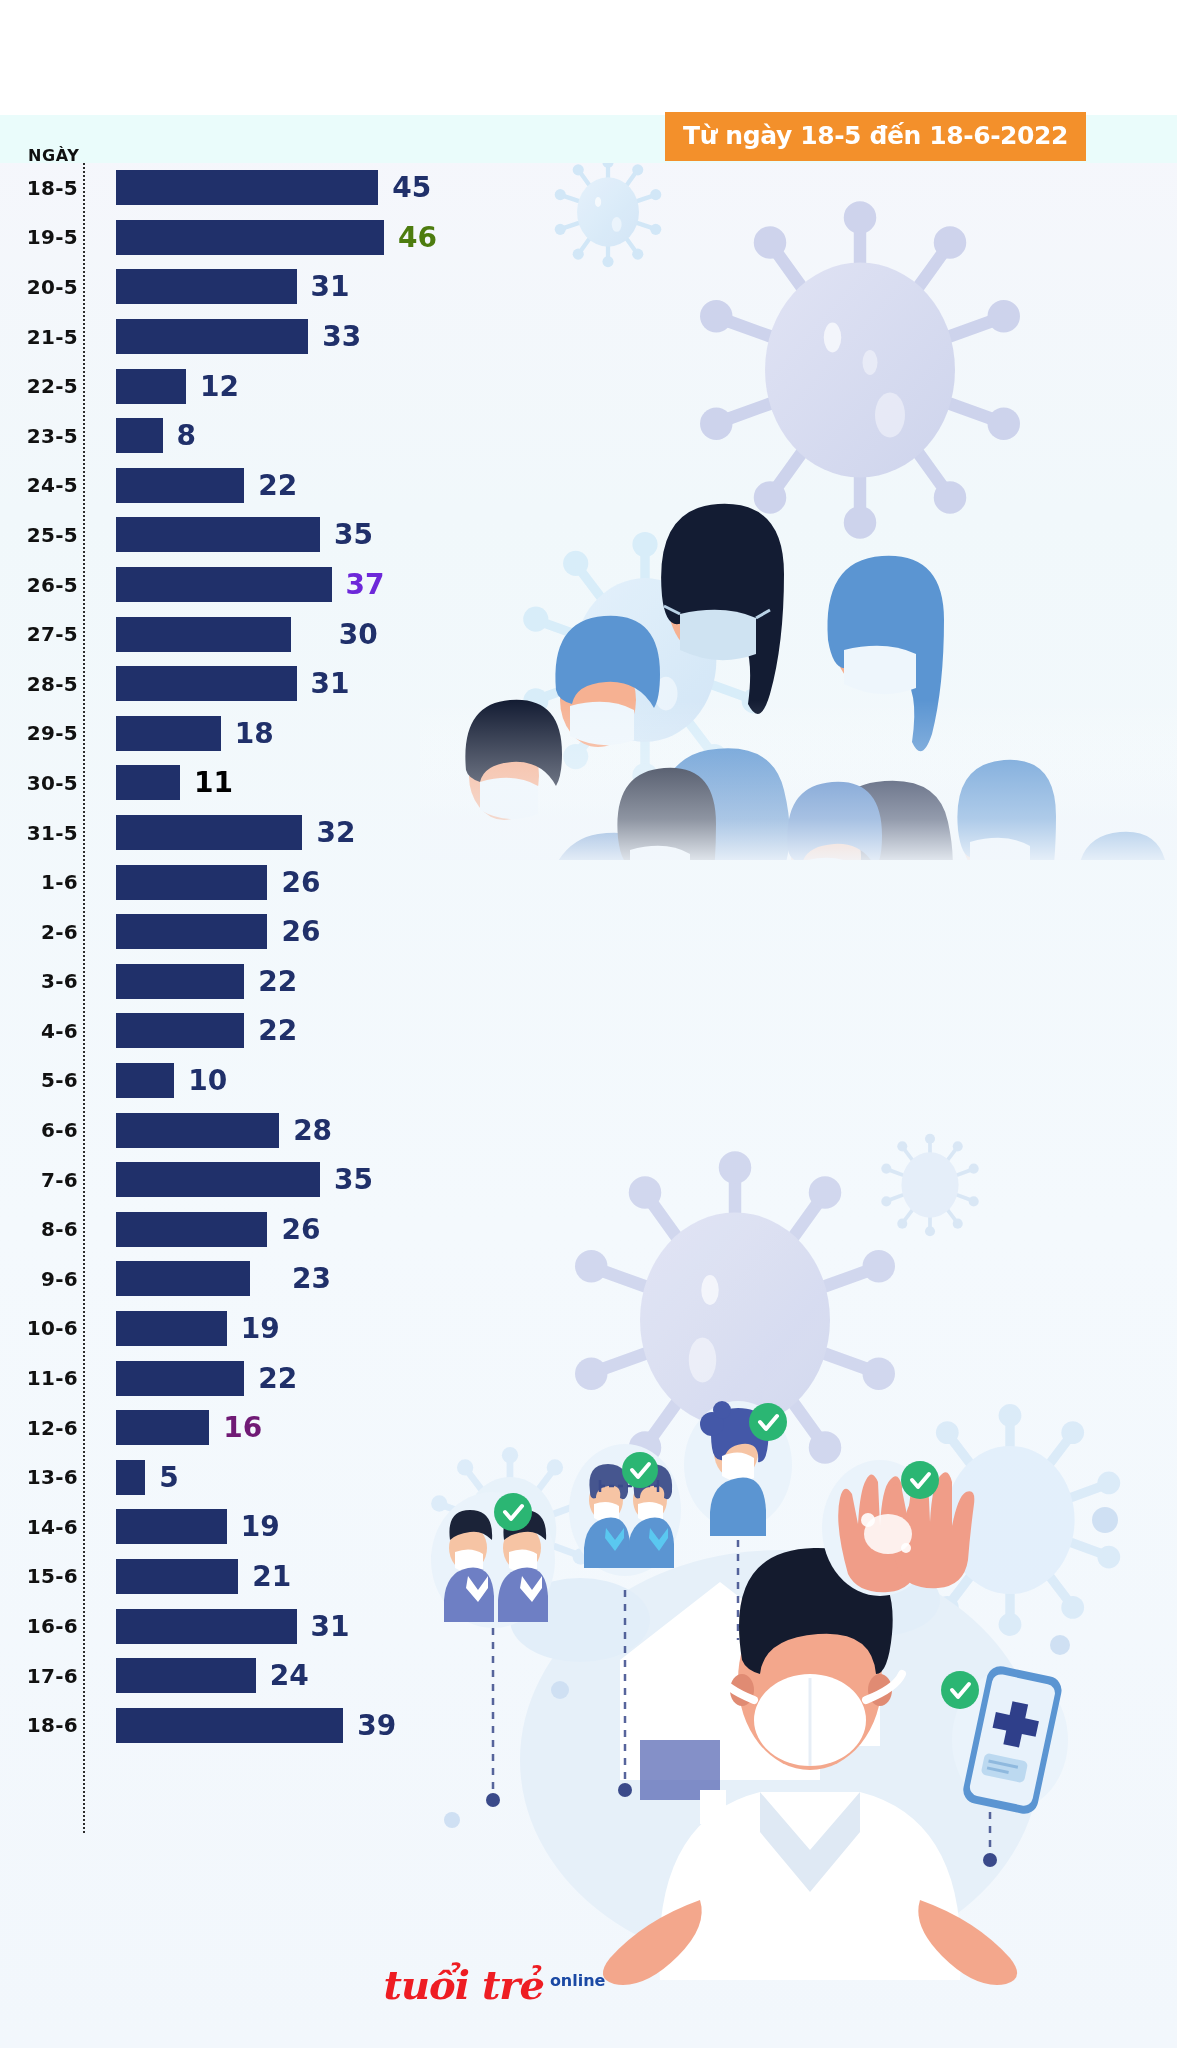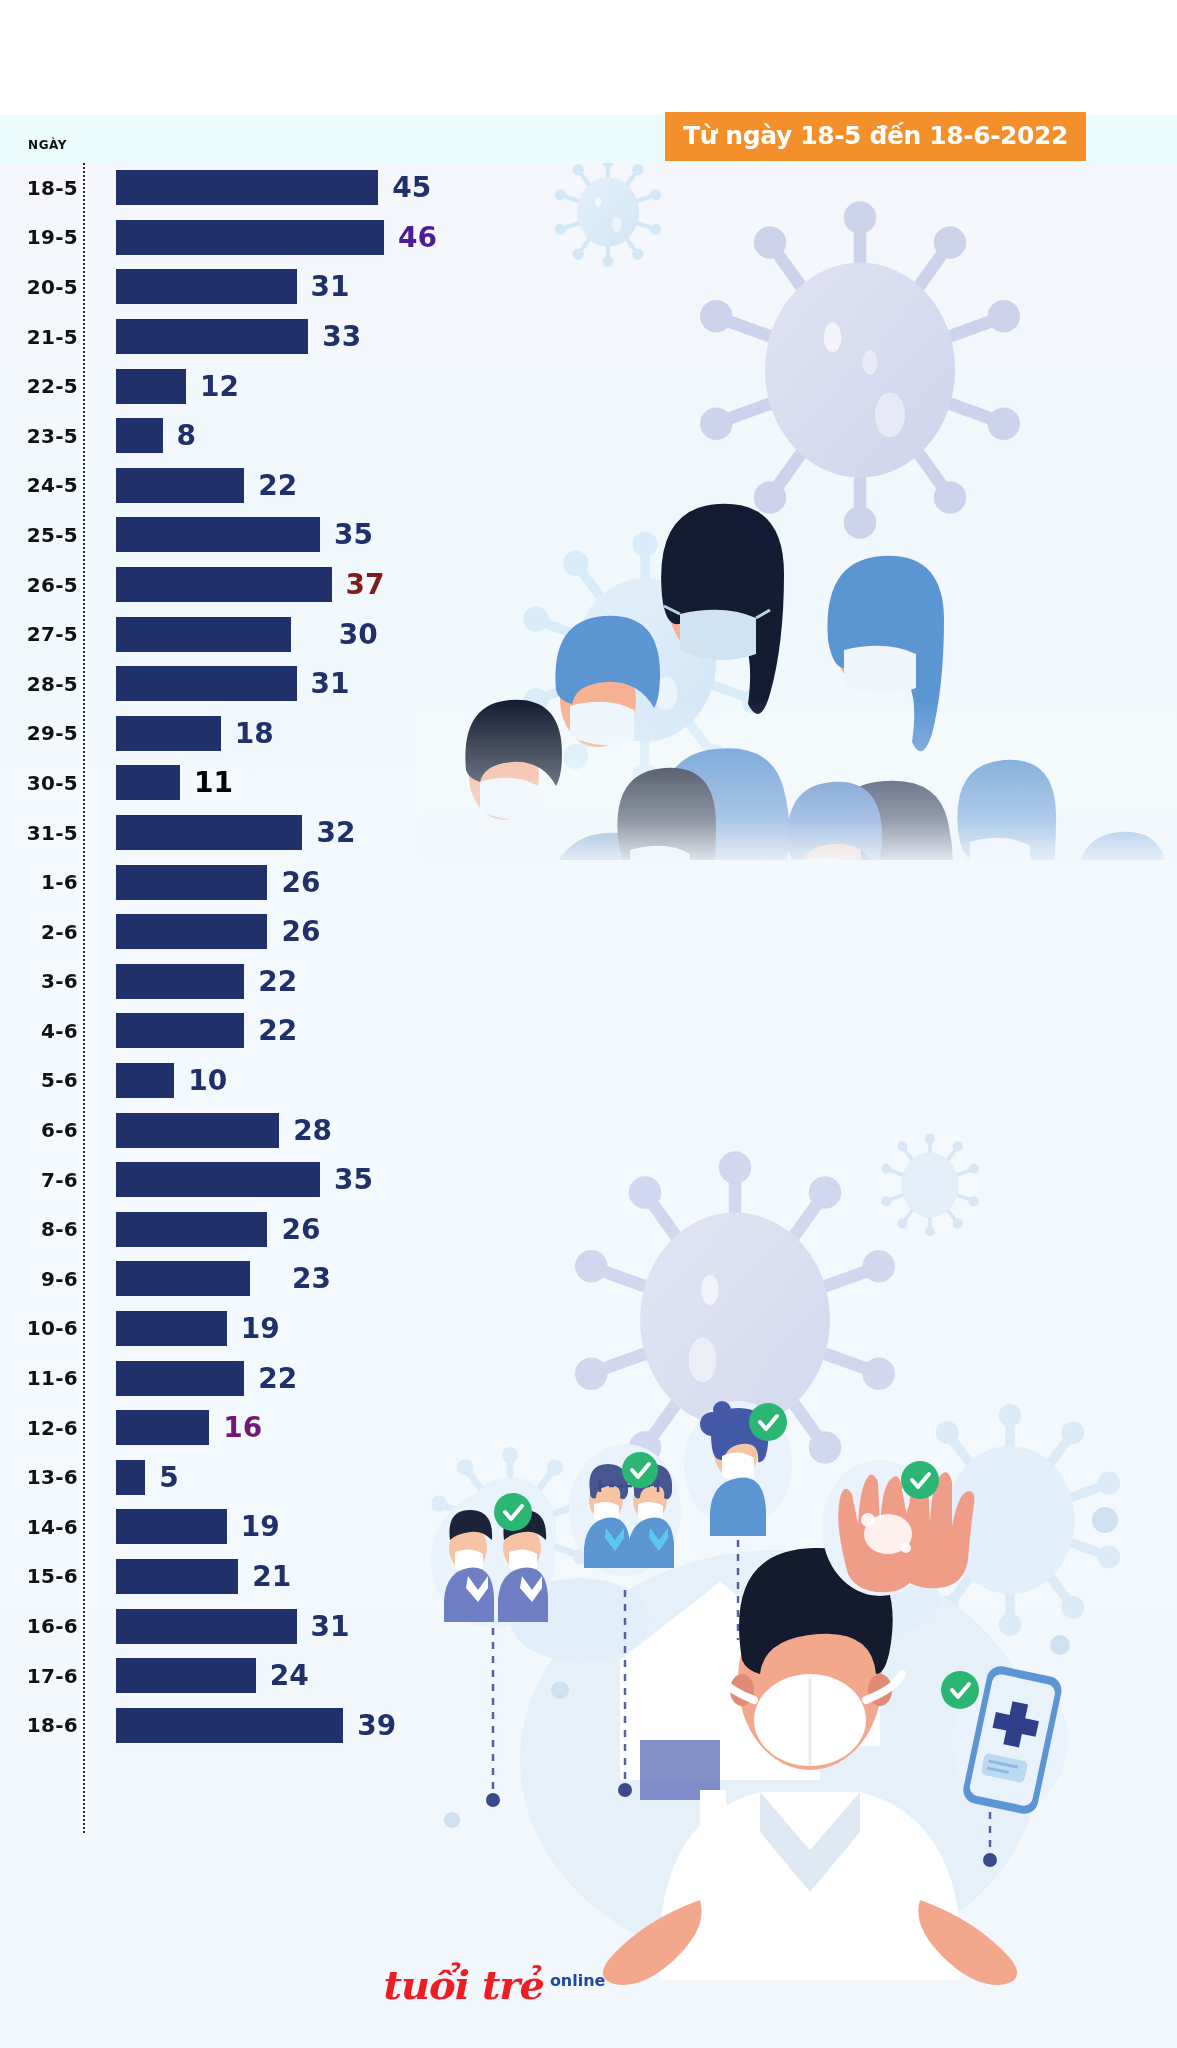--- a/index.html
+++ b/index.html
@@ -56,22 +56,22 @@
     color: #ffffff;
     font-size: 25px;
     font-weight: 900;
     letter-spacing: -0.4px;
     font-family: "DejaVu Sans", sans-serif;
     white-space: nowrap;
     z-index: 9;
   }
   #axis-title {
     position: absolute;
-    left: 28px; top: 138px;
-    font-size: 12px;
+    left: 28px; top: 146px;
+    font-size: 16px;
     font-weight: 900;
     letter-spacing: 0.6px;
     color: #101010;
     font-family: "DejaVu Sans", sans-serif;
     z-index: 9;
   }
 
   
   #art-layer {
     position: absolute;
@@ -622,21 +622,21 @@
       <div class="bar-row">
         <div class="row-label">18-5</div>
         <div class="axis-gap"></div>
         <div class="bar" style="width: 262.174px; background: rgb(32, 48, 106);"></div>
         <div class="bar-value" style="color: rgb(32, 48, 106);">45</div>
       </div>
       <div class="bar-row">
         <div class="row-label">19-5</div>
         <div class="axis-gap"></div>
         <div class="bar" style="width: 268px; background: rgb(32, 48, 106);"></div>
-        <div class="bar-value" style="color: #4c1d95;">46</div>
+        <div class="bar-value" style="color: #4d7c0f;">46</div>
       </div>
       <div class="bar-row">
         <div class="row-label">20-5</div>
         <div class="axis-gap"></div>
         <div class="bar" style="width: 180.609px; background: rgb(32, 48, 106);"></div>
         <div class="bar-value" style="color: rgb(32, 48, 106);">31</div>
       </div>
       <div class="bar-row">
         <div class="row-label">21-5</div>
         <div class="axis-gap"></div>
@@ -664,21 +664,21 @@
       <div class="bar-row">
         <div class="row-label">25-5</div>
         <div class="axis-gap"></div>
         <div class="bar" style="width: 203.913px; background: rgb(32, 48, 106);"></div>
         <div class="bar-value" style="color: rgb(32, 48, 106);">35</div>
       </div>
       <div class="bar-row">
         <div class="row-label">26-5</div>
         <div class="axis-gap"></div>
         <div class="bar" style="width: 215.565px; background: rgb(32, 48, 106);"></div>
-        <div class="bar-value" style="color: #7f1d1d;">37</div>
+        <div class="bar-value" style="color: #6d28d9;">37</div>
       </div>
       <div class="bar-row">
         <div class="row-label">27-5</div>
         <div class="axis-gap"></div>
         <div class="bar" style="width: 174.783px; background: rgb(32, 48, 106);"></div>
         <div class="bar-value" style="color: rgb(32, 48, 106); margin-left: 48px;">30</div>
       </div>
       <div class="bar-row">
         <div class="row-label">28-5</div>
         <div class="axis-gap"></div>

